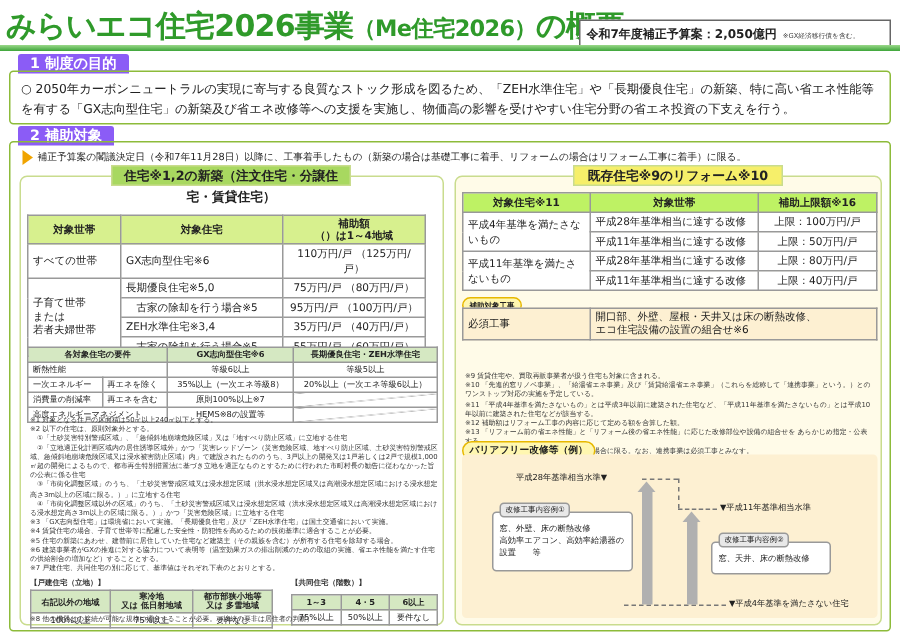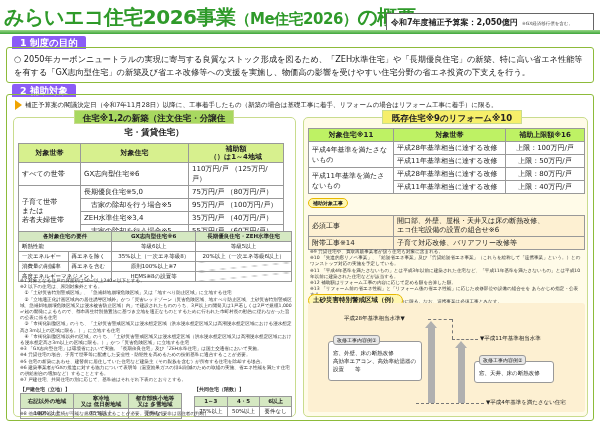--- a/index.html
+++ b/index.html
@@ -18,36 +18,36 @@
 .panel-head{position:absolute;height:14px;font-size:8.5px;font-weight:bold;text-align:center;line-height:14px;border:1px solid #c9dc8e}
 .pl{left:6px;top:22px;width:283px;height:300px}
 .pl .panel-head{left:60px;top:-8px;width:160px;background:#a8d860}
 .pr{left:296px;top:22px;width:285px;height:300px;background:#fffbe8}
 .pr .panel-head{left:78px;top:-8px;width:140px;background:#f6ef6a}
 table{border-collapse:collapse;font-size:7px}
 td,th{border:1px solid #999;padding:1px 3px}
 .t1{position:absolute;left:4px;top:25px;width:266px}
 .t1 th{background:#d7f08e;font-size:7px;height:17px}
 .t1 td{height:13px}
-.t1 .amt{text-align:left}
+.t1 .amt{text-align:center}
 .t1 .dash{border-top:1px dashed #999}
 .t1 .indent{padding-left:10px}
 .t2{position:absolute;left:4px;top:113px;width:274px;font-size:5.5px}
 .t2 th{background:#d5e8c2;font-size:5.5px}
 .t2 td{height:9px}
 .notes{position:absolute;font-size:4.6px;line-height:6.2px;color:#333}
 .nl{left:6px;top:160px;width:272px}
 .small-tbl{position:absolute;font-size:5.5px}
 .small-tbl th{background:#d5e8c2}
 .t3{position:absolute;left:4px;top:10px;width:277px}
 .t3 th{background:#bef264;height:12px}
 .t3 td{height:13px;background:#fff}
 .t3 .cap{text-align:center}
 .tag{position:absolute;background:#fff7b0;border:1px solid #e7b800;border-radius:7px;font-size:5px;font-weight:bold;padding:1px 4px}
-.t4{position:absolute;left:4px;top:97px;width:277px;background:#fdf0d2}
+.t4{position:absolute;left:4px;top:87px;width:277px;background:#fdf0d2}
 .t4 td{height:12px;font-size:7px}
 .nr{left:6px;top:131px;width:272px}
 .pattern{position:absolute;left:4px;top:185px;width:277px;height:109px;background:#fdf0d2;border-radius:3px}
 .pattern-tag{left:4px;top:176px;font-size:6.5px}
 .lvl{position:absolute;font-size:5.5px;white-space:nowrap}
 .dline{position:absolute;border-top:1px dashed #777}
 .vline{position:absolute;border-left:1px dashed #777}
 .arrow{position:absolute;width:7px;background:#b0b0b0}
 .arrow::before{content:"";position:absolute;left:-3px;top:-6px;border-left:6.5px solid transparent;border-right:6.5px solid transparent;border-bottom:7px solid #b0b0b0}
 .callout{position:absolute;background:#fff;border:1px solid #999;border-radius:3px;font-size:5.5px;padding:2px 4px;line-height:8px}
@@ -223,37 +223,33 @@
       </table>
 
     <div class="tag" style="left:4px;top:80px">補助対象工事</div>
     <table class="t4">
       <tbody>
           <tr>
         <td style="width:85px">必須工事</td>
         <td style="white-space:pre-line;line-height:9px">開口部、外壁、屋根・天井又は床の断熱改修、
 エコ住宅設備の設置の組合せ※6</td>
       </tr>
-      <tr>
-        <td>附帯工事※14</td>
-        <td>子育て対応改修、バリアフリー改修等</td>
-      </tr>
     </tbody>
       </table>
 
     <div class="notes nr">
       <div>※9 賃貸住宅や、買取再販事業者が扱う住宅も対象に含まれる。</div>
       <div>※10 「先進的窓リノベ事業」、「給湯省エネ事業」及び「賃貸給湯省エネ事業」（これらを総称して「連携事業」という。）とのワンストップ対応の実施を予定している。</div>
       <div>※11 「平成4年基準を満たさないもの」とは平成3年以前に建築された住宅など、「平成11年基準を満たさないもの」とは平成10年以前に建築された住宅などが該当する。</div>
       <div>※12 補助額はリフォーム工事の内容に応じて定める額を合算した額。</div>
       <div>※13 「リフォーム前の省エネ性能」と「リフォーム後の省エネ性能」に応じた改修部位や設備の組合せを あらかじめ指定・公表する。</div>
       <div>※14 補助対象となるのは必須工事を行う場合に限る。なお、連携事業は必須工事とみなす。</div>
     </div>
 
-    <div class="tag pattern-tag">土砂災害特別警戒区域（例）</div>
+    <div class="tag pattern-tag">バリアフリー改修等（例）</div>
     <div class="pattern">
       <div class="lvl" style="left:36px;top:12px">平成28年基準相当水準▼</div>
       <div class="dline" style="left:120px;top:16px;width:24px"></div>
       <div class="vline" style="left:144px;top:16px;height:20px"></div>
       <div class="dline" style="left:144px;top:36px;width:26px"></div>
       <div class="lvl" style="left:172px;top:32px">▼平成11年基準相当水準</div>
       <div class="dline" style="left:108px;top:100px;width:68px"></div>
       <div class="lvl" style="left:178px;top:96px">▼平成4年基準を満たさない住宅</div>
 
       <div class="arrow" style="left:120px;top:24px;height:76px"></div>

